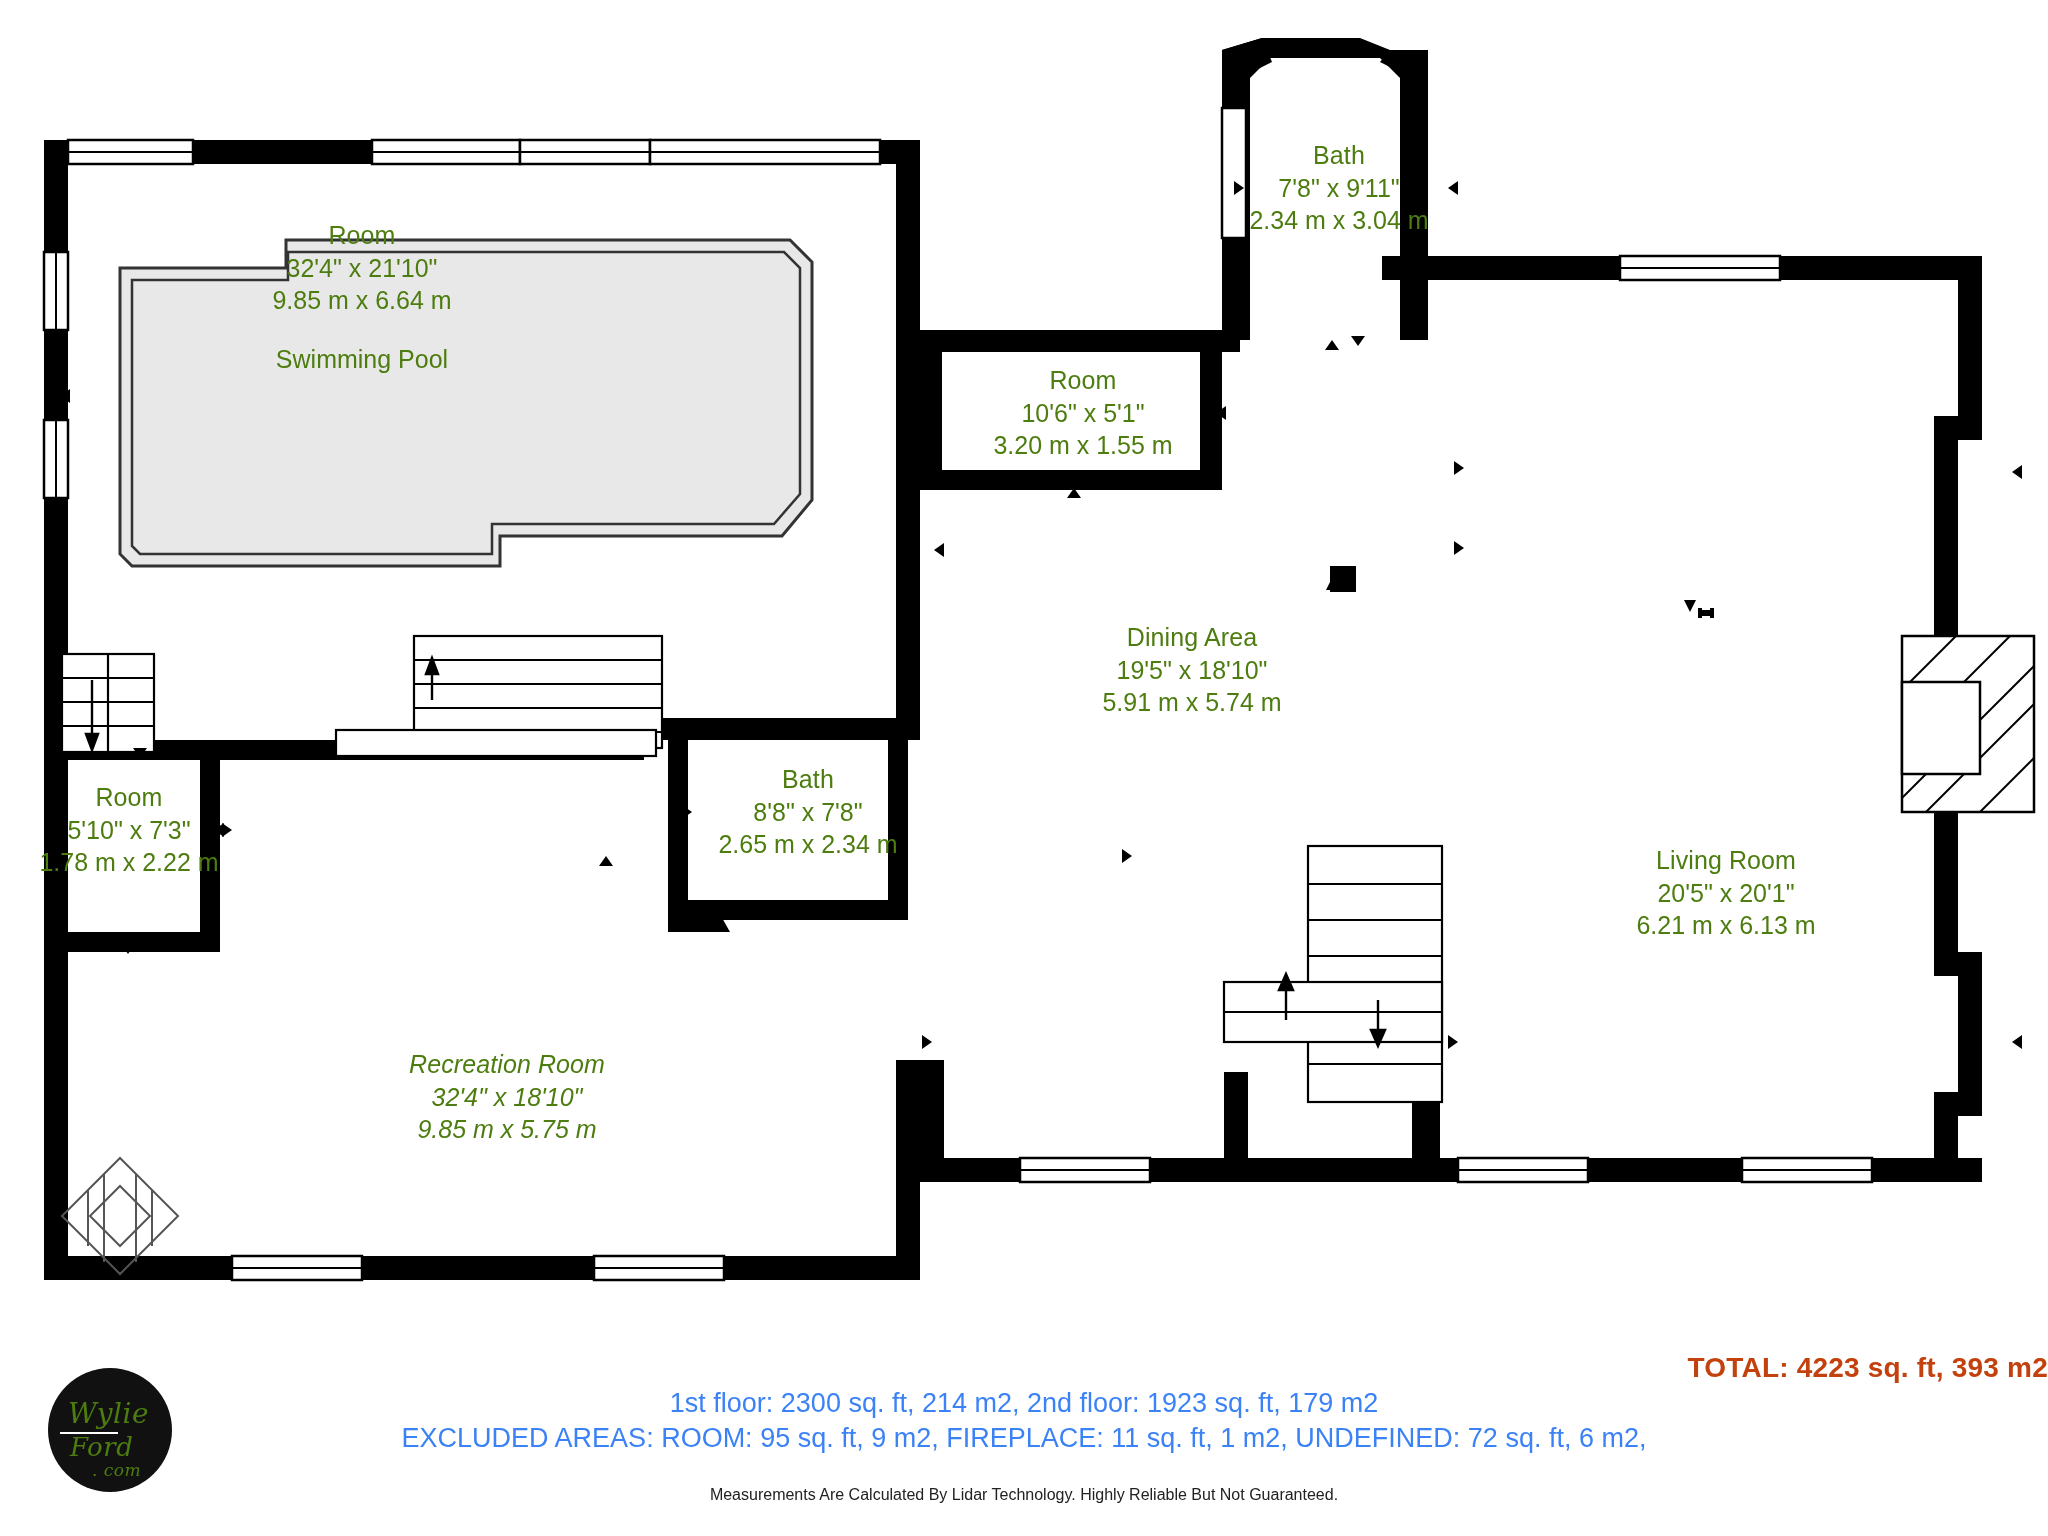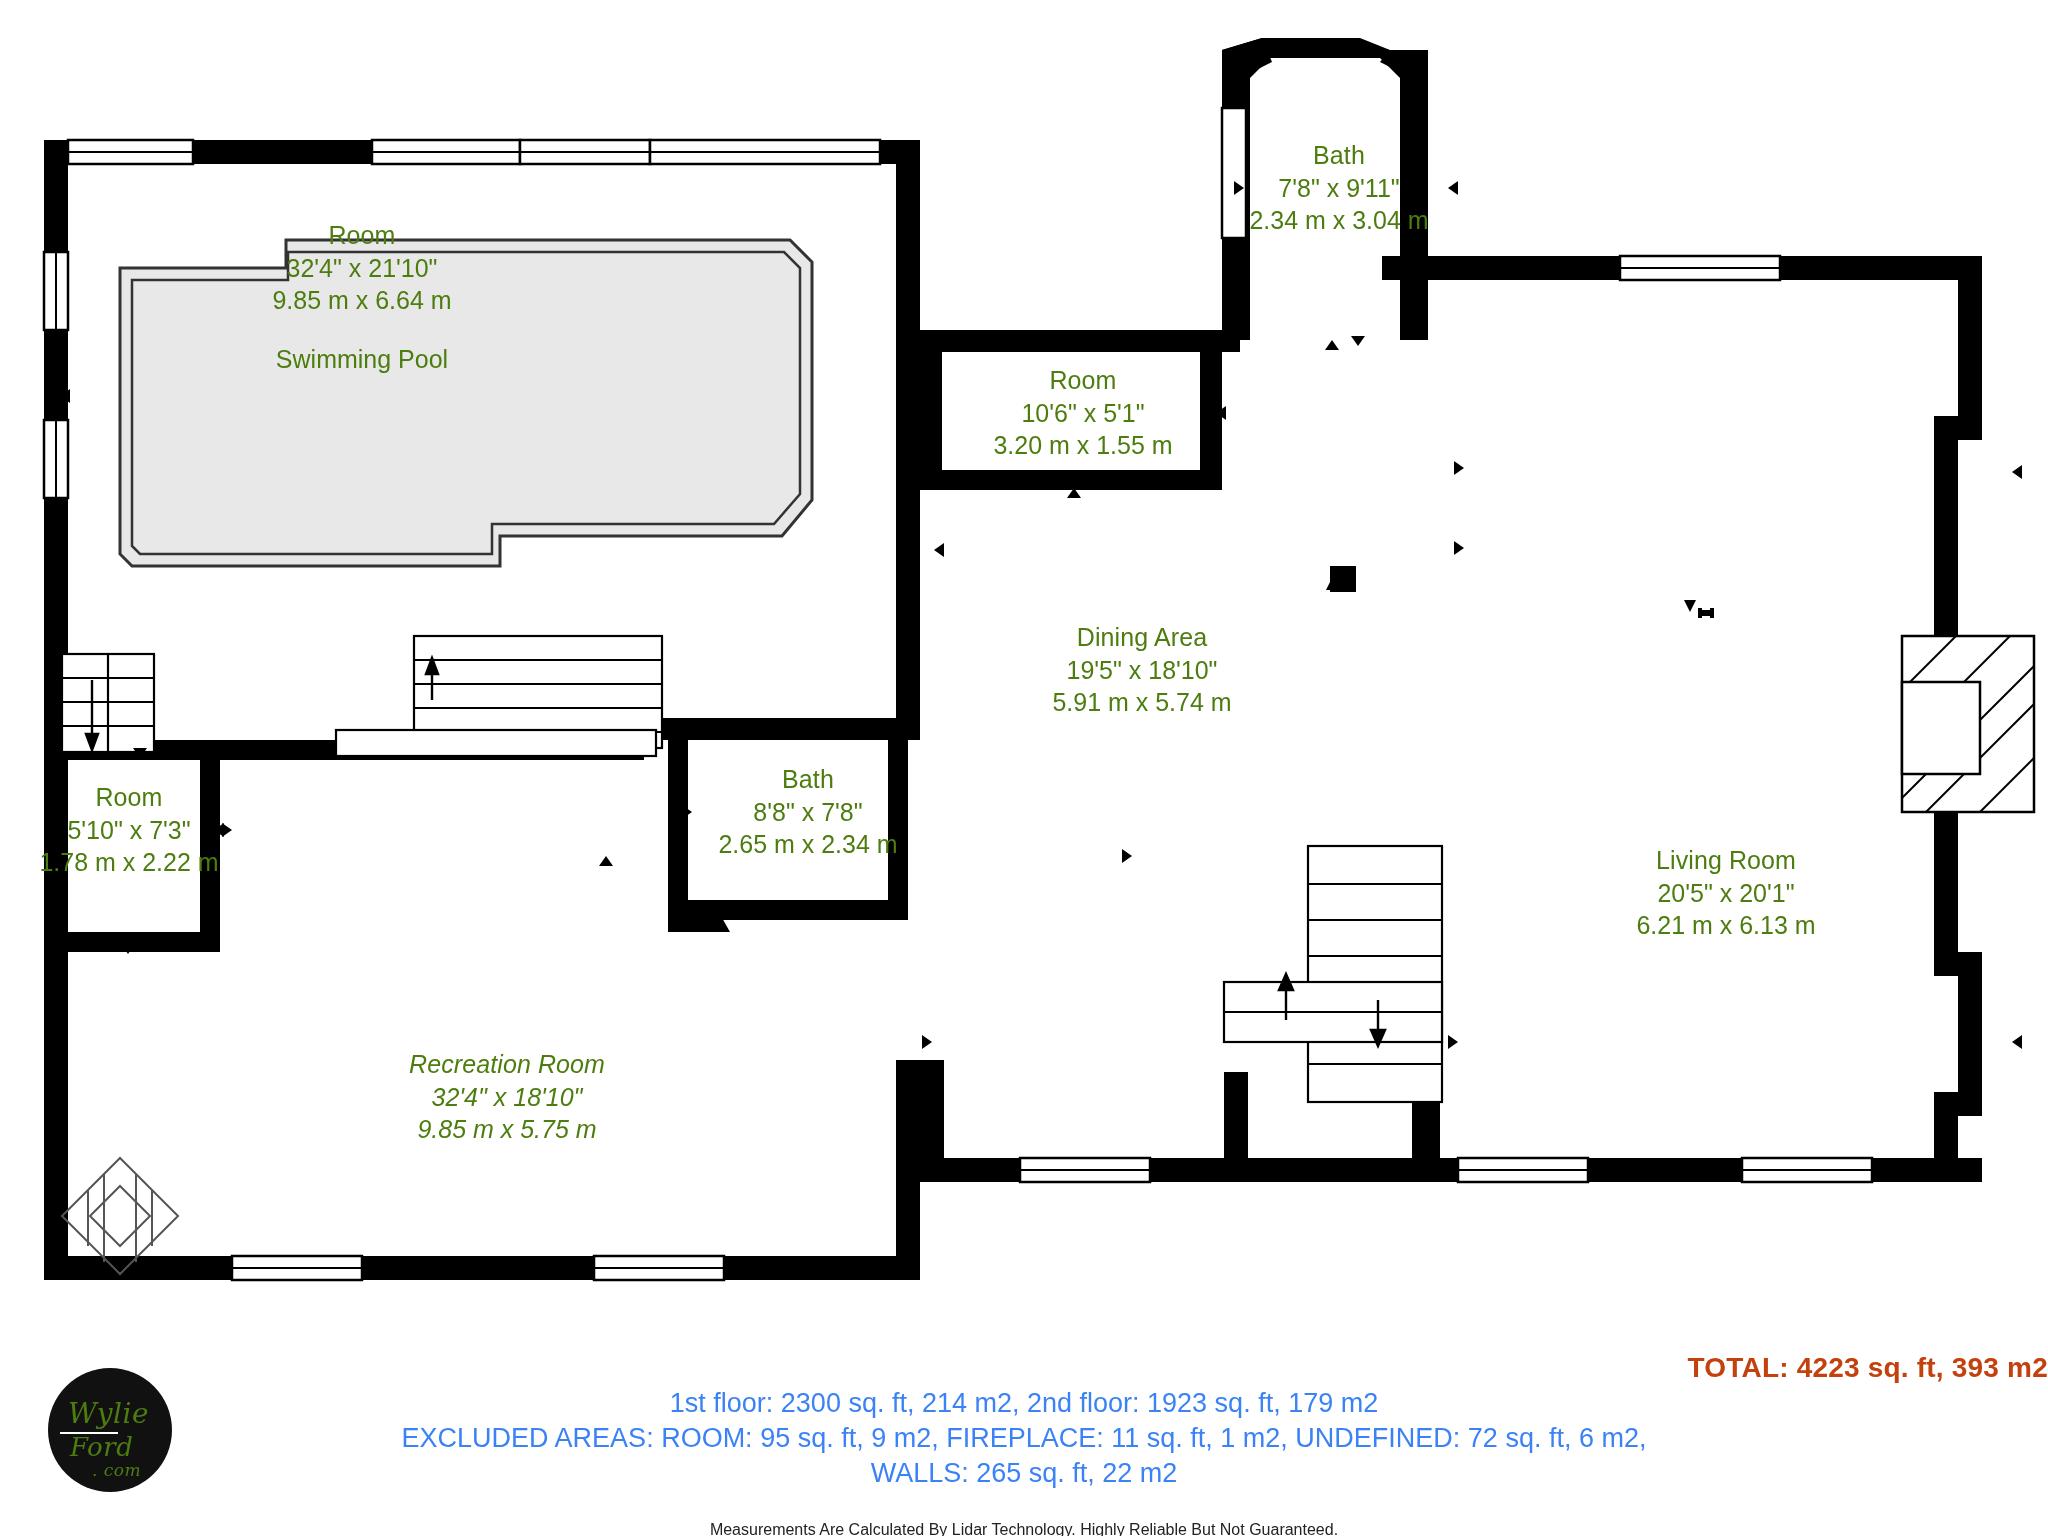--- a/index.html
+++ b/index.html
@@ -312,21 +312,21 @@
     <div class="rl-met">2.34 m x 3.04 m</div>
   </div>
 
   <div class="room-label" style="left:1083px; top:413px;">
     <div class="rl-name">Room</div>
     <div class="rl-imp">10'6" x 5'1"</div>
     <div class="rl-met">3.20 m x 1.55 m</div>
   </div>
 
 
-  <div class="room-label" style="left:1142px; top:670px;">
+  <div class="room-label" style="left:1192px; top:670px;">
     <div class="rl-name">Dining Area</div>
     <div class="rl-imp">19'5" x 18'10"</div>
     <div class="rl-met">5.91 m x 5.74 m</div>
   </div>
 
   <div class="room-label" style="left:808px; top:812px;">
     <div class="rl-name">Bath</div>
     <div class="rl-imp">8'8" x 7'8"</div>
     <div class="rl-met">2.65 m x 2.34 m</div>
   </div>
@@ -348,21 +348,20 @@
   <div class="room-label" style="left:507px; top:1097px;font-style:italic;">
     <div class="rl-name">Recreation Room</div>
     <div class="rl-imp">32'4" x 18'10"</div>
     <div class="rl-met">9.85 m x 5.75 m</div>
   </div>
 
   <div id="footer">
     <div class="ft-total">TOTAL: 4223 sq. ft, 393 m2</div>
     <div class="ft-line">1st floor: 2300 sq. ft, 214 m2, 2nd floor: 1923 sq. ft, 179 m2</div>
     <div class="ft-line">EXCLUDED AREAS: ROOM: 95 sq. ft, 9 m2, FIREPLACE: 11 sq. ft, 1 m2, UNDEFINED: 72 sq. ft, 6 m2,</div>
-    <div class="ft-line">WALLS: 265 sq. ft, 22 m2</div>
     <div class="ft-disclaimer">Measurements Are Calculated By Lidar Technology. Highly Reliable But Not Guaranteed.</div>
   </div>
 
   <div id="logo">
     <div class="disc">
       <span class="l1">Wylie</span>
       <span class="rule"></span>
       <span class="l2">Ford</span>
       <span class="l3">. com</span>
     </div>

